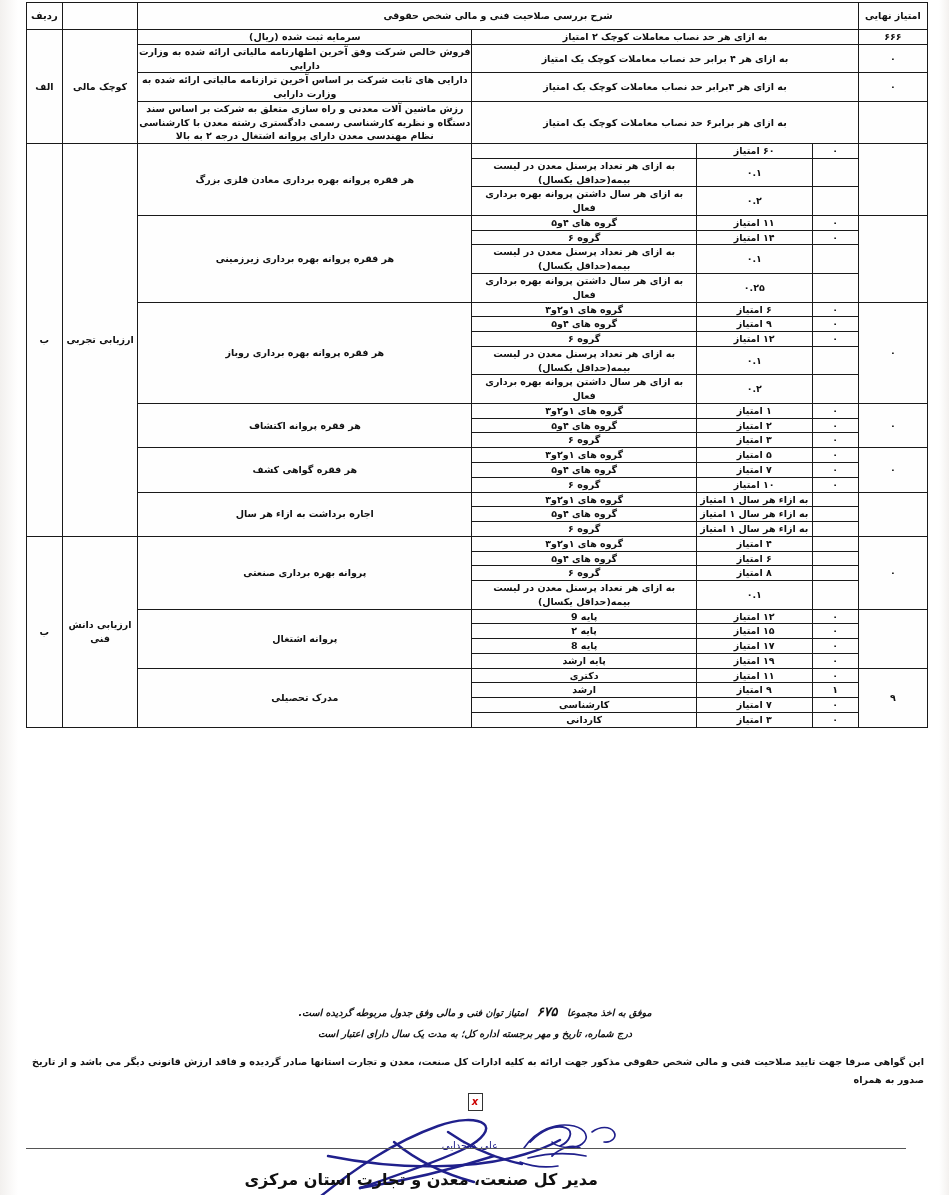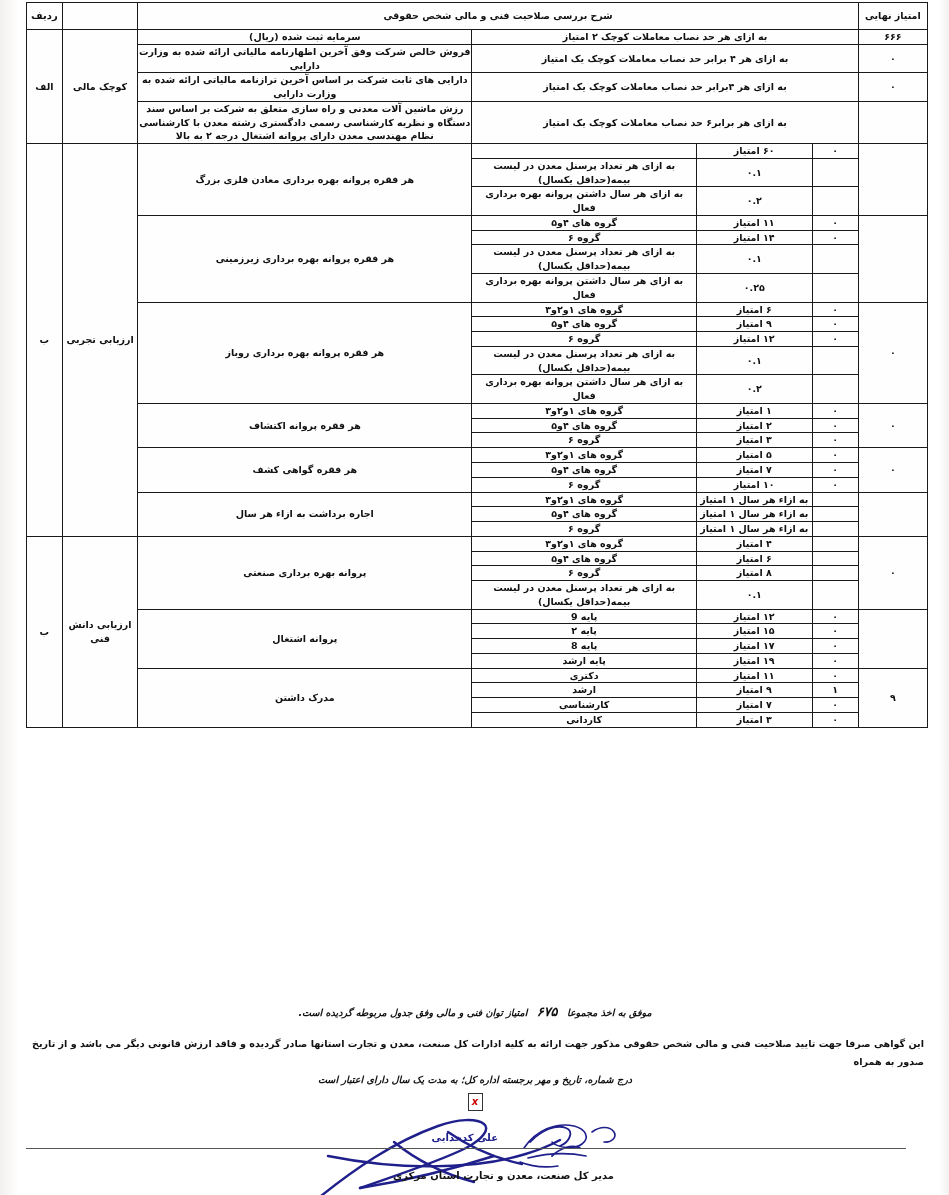--- a/index.html
+++ b/index.html
@@ -37,22 +37,22 @@
   .pts{font-size:9px;}
   .cnt{font-size:9.5px;}
   .fin{font-size:11px;font-weight:bold;}
   .ptswide{font-size:8.4px;letter-spacing:0;}
 
   .footer{position:absolute;left:26px;width:902px;}
   .fline{font-size:9.6px;font-weight:bold;line-height:1.9;text-align:right;padding-right:4px;}
   .fline.center{text-align:center;font-style:italic;}
 
   .sigwrap{position:relative;height:100px;}
-  .sigtitle{position:absolute;right:314px;top:58px;font-size:10px;font-weight:bold;white-space:nowrap;}
-  .signame{position:absolute;right:430px;top:20px;font-size:10px;font-weight:bold;color:#20208c;white-space:nowrap;}
+  .sigtitle{position:absolute;right:330px;top:58px;font-size:16px;font-weight:bold;white-space:nowrap;}
+  .signame{position:absolute;right:430px;top:28px;font-size:10px;font-weight:normal;color:#20208c;white-space:nowrap;}
   .scribble{position:absolute;right:300px;top:0;}
   .stamp{position:absolute;right:0;top:0;}
   .xbox{display:inline-block;width:13px;height:16px;border:1.4px solid #333;color:#cc0000;font-size:10px;font-weight:bold;line-height:16px;text-align:center;background:#fff;}
   .bottomrule{position:absolute;left:26px;top:1148px;width:880px;border-top:1.3px solid #555;}
 </style>
 </head>
 <body>
 
 <div class="page">
   <div class="edge-left"></div>
@@ -261,21 +261,21 @@
           <tr>
             <td class="cnt">۰</td>
             <td class="ptswide">۱۹   امتیاز</td>
             <td class="crit">پایه ارشد</td>
           </tr>
           <tr>
             <td class="fin" rowspan="4">۹</td>
             <td class="cnt">۰</td>
             <td class="ptswide">۱۱   امتیاز</td>
             <td class="crit">دکتری</td>
-            <td class="desc" rowspan="4">مدرک داشتن</td>
+            <td class="desc" rowspan="4">مدرک تحصیلی</td>
           </tr>
           <tr>
             <td class="cnt">۱</td>
             <td class="pts">۹   امتیاز</td>
             <td class="crit">ارشد</td>
           </tr>
           <tr>
             <td class="cnt">۰</td>
             <td class="pts">۷   امتیاز</td>
             <td class="crit">کارشناسی</td>
@@ -288,22 +288,22 @@
         </tbody>
     </table>
   </div>
 
   <div class="footer" style="top:1000px;">
     <div class="fline center">
       <span>موفق به اخذ مجموعا</span>
       <span style="font-size:13px;padding:0 6px;">۶۷۵</span>
       <span>امتیاز توان فنی و مالی وفق جدول مربوطه گردیده است.</span>
     </div>
+    <div class="fline center">درج شماره، تاریخ و مهر برجسته اداره کل؛ به مدت یک سال دارای اعتبار است</div>
     <div class="fline" style="margin-top:10px;">این گواهی صرفا جهت تایید صلاحیت فنی و مالی شخص حقوقی  مذکور جهت ارائه به کلیه ادارات کل صنعت، معدن و تجارت استانها صادر گردیده و فاقد ارزش قانونی  دیگر می باشد و از تاریخ  صدور به همراه</div>
-    <div class="fline center">درج شماره، تاریخ و مهر برجسته اداره کل؛ به مدت یک سال دارای اعتبار است</div>
     <div class="fline center" style="margin-top:4px;">
       <span class="xbox">x</span>
     </div>
 
     <div class="sigwrap">
       <svg class="scribble" width="330" height="95" viewBox="0 0 330 95">
         <g fill="none" stroke="#20208c" stroke-width="2.4" stroke-linecap="round">
           <path d="M18 88 C55 58 95 30 140 14 C160 7 178 6 186 12 C192 17 185 27 168 36 C140 50 96 64 62 76"></path>
           <path d="M30 44 C70 52 120 58 178 52 C214 48 244 38 262 28"></path>
           <path d="M62 76 C100 70 152 58 196 44"></path>

